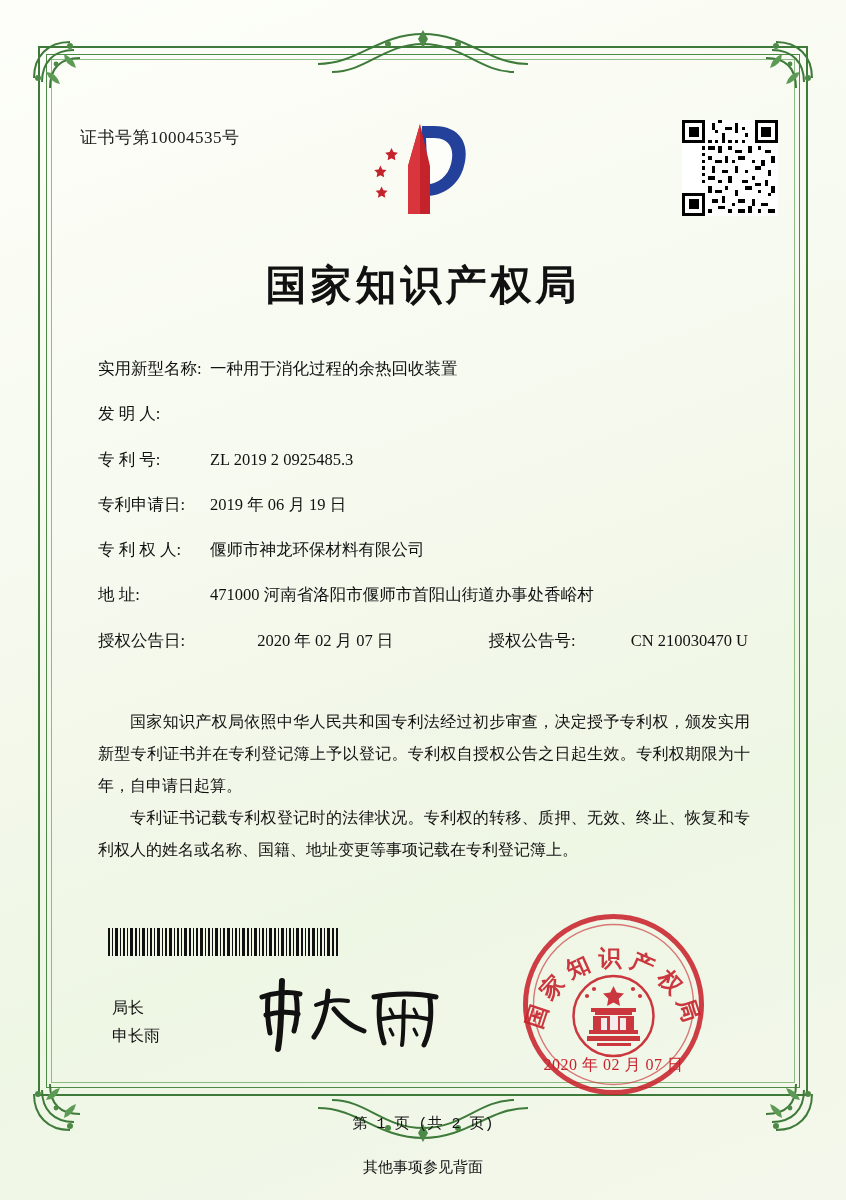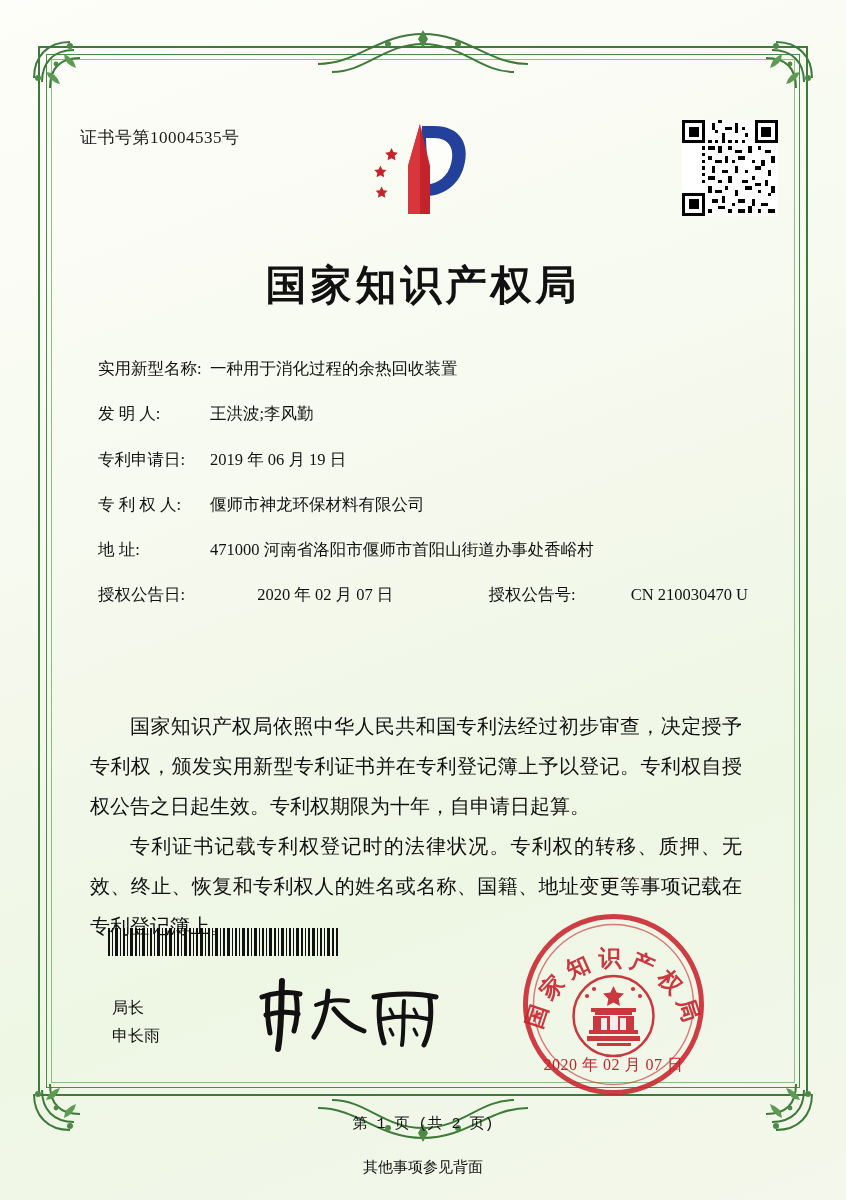--- a/index.html
+++ b/index.html
@@ -150,24 +150,24 @@
   }
   .field-row.dual .field-value { flex: 0 0 auto; }
   .pub-no-label {
     margin-left: 48px;
     white-space: nowrap;
   }
 
   
   .paras {
     position: absolute;
-    left: 90px;
+    left: 98px;
     top: 706px;
     width: 652px;
-    font-size: 20px;
+    font-size: 16px;
     color: #111;
     line-height: 2.0;
     text-align: justify;
   }
   .paras p {
     margin: 0 0 0 0;
     text-indent: 2em;
   }
 
   
@@ -449,21 +449,24 @@
 
   <div class="title">国家知识产权局</div>
 
   <div class="fields">
     <div class="field-row">
       <span class="field-label">实用新型名称:</span>
       <span class="field-value">一种用于消化过程的余热回收装置</span>
     </div>
     <div class="field-row">
       <span class="field-label">发 明 人:</span>
-      <span class="field-value">王洪波;李风勤</span>
+    </div>
+    <div class="field-row">
+      <span class="field-label">专 利 号:</span>
+      <span class="field-value">ZL 2019 2 0925485.3</span>
     </div>
     <div class="field-row">
       <span class="field-label">专利申请日:</span>
       <span class="field-value">2019 年 06 月 19 日</span>
     </div>
     <div class="field-row">
       <span class="field-label">专 利 权 人:</span>
       <span class="field-value">偃师市神龙环保材料有限公司</span>
     </div>
     <div class="field-row">

